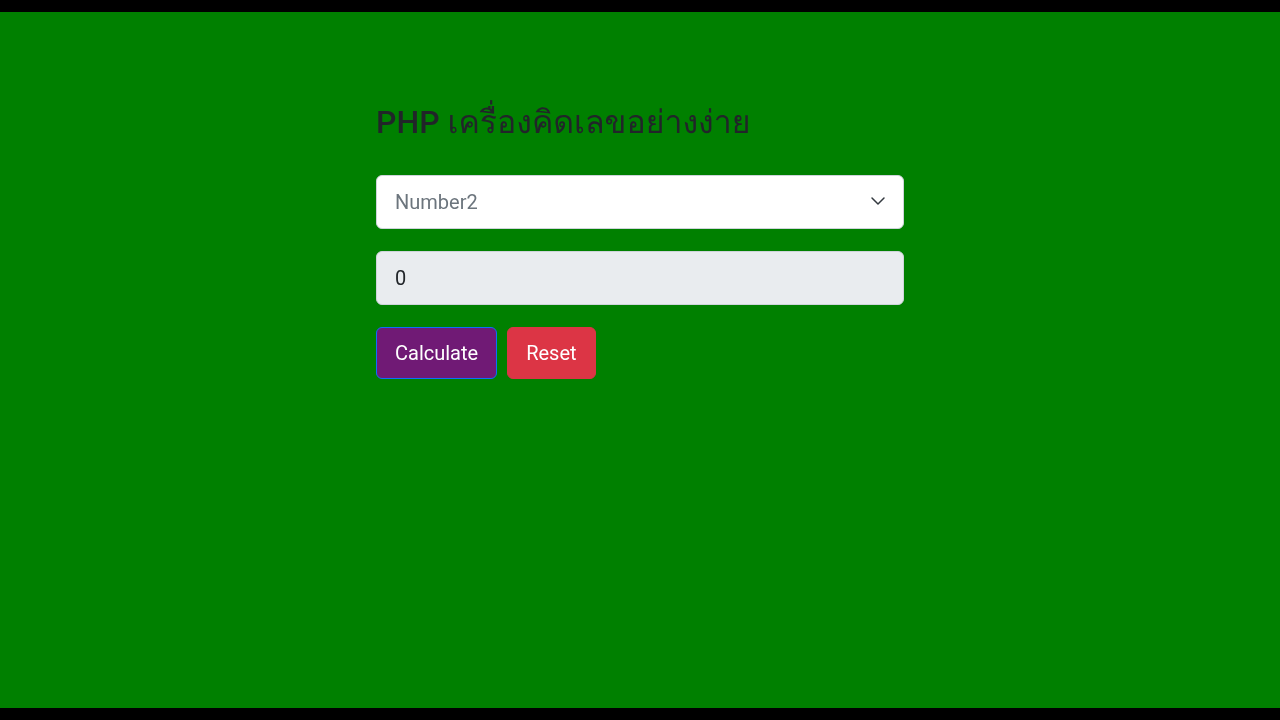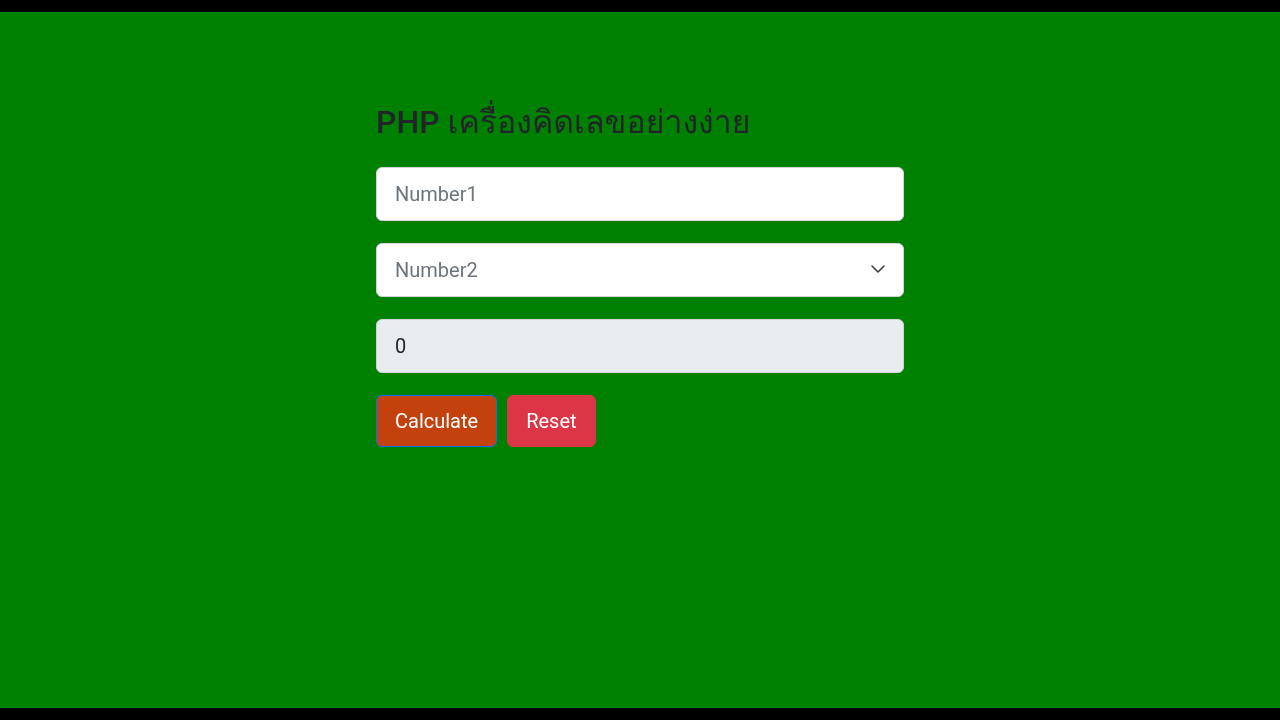--- a/index.html
+++ b/index.html
@@ -24,21 +24,21 @@
       justify-content: center;
     }
     .container {
       width: 528px;
       margin-top: 84px;
     }
     .title {
       font-size: 32px;
       font-weight: 500;
       color: #212529;
-      margin-bottom: 20px;
+      margin-bottom: 28px;
     }
     .form-control, .form-select {
       width: 100%;
       height: 54px;
       padding: 10px 18px;
       font-size: 20px;
       background: #fff;
       border: 1px solid #ced4da;
       border-radius: 6px;
       margin-bottom: 22px;
@@ -75,41 +75,40 @@
       padding: 10px 18px;
       font-size: 20px;
       border-radius: 6px;
       border: 1px solid transparent;
       cursor: pointer;
       color: #fff;
       font-family: inherit;
       line-height: 1.5;
     }
     .btn-primary {
-      background: #c2410c;
+      background: #701a75;
       border-color: #0d6efd;
     }
     .btn-danger {
       background: #dc3545;
       border-color: #dc3545;
       text-align: right;
     }
     .btn + .btn {
       margin-left: 6px;
     }
   </style>
 </head>
 <body>
 
 <div class="page">
   <div class="container">
 
     <h2 class="title">PHP เครื่องคิดเลขอย่างง่าย</h2>
 
-    <input type="text" class="form-control" placeholder="Number1" style="">
 
     <div class="select-wrap">
       <span class="chev">
         <svg width="16" height="16" viewBox="0 0 16 16" fill="none">
           <path d="M2 5 L8 11 L14 5" stroke="#343a40" stroke-width="1.5" fill="none" stroke-linecap="round" stroke-linejoin="round"></path>
         </svg>
       </span>
     </div>
 
     <input type="text" class="form-control" placeholder="Number2" style="">

